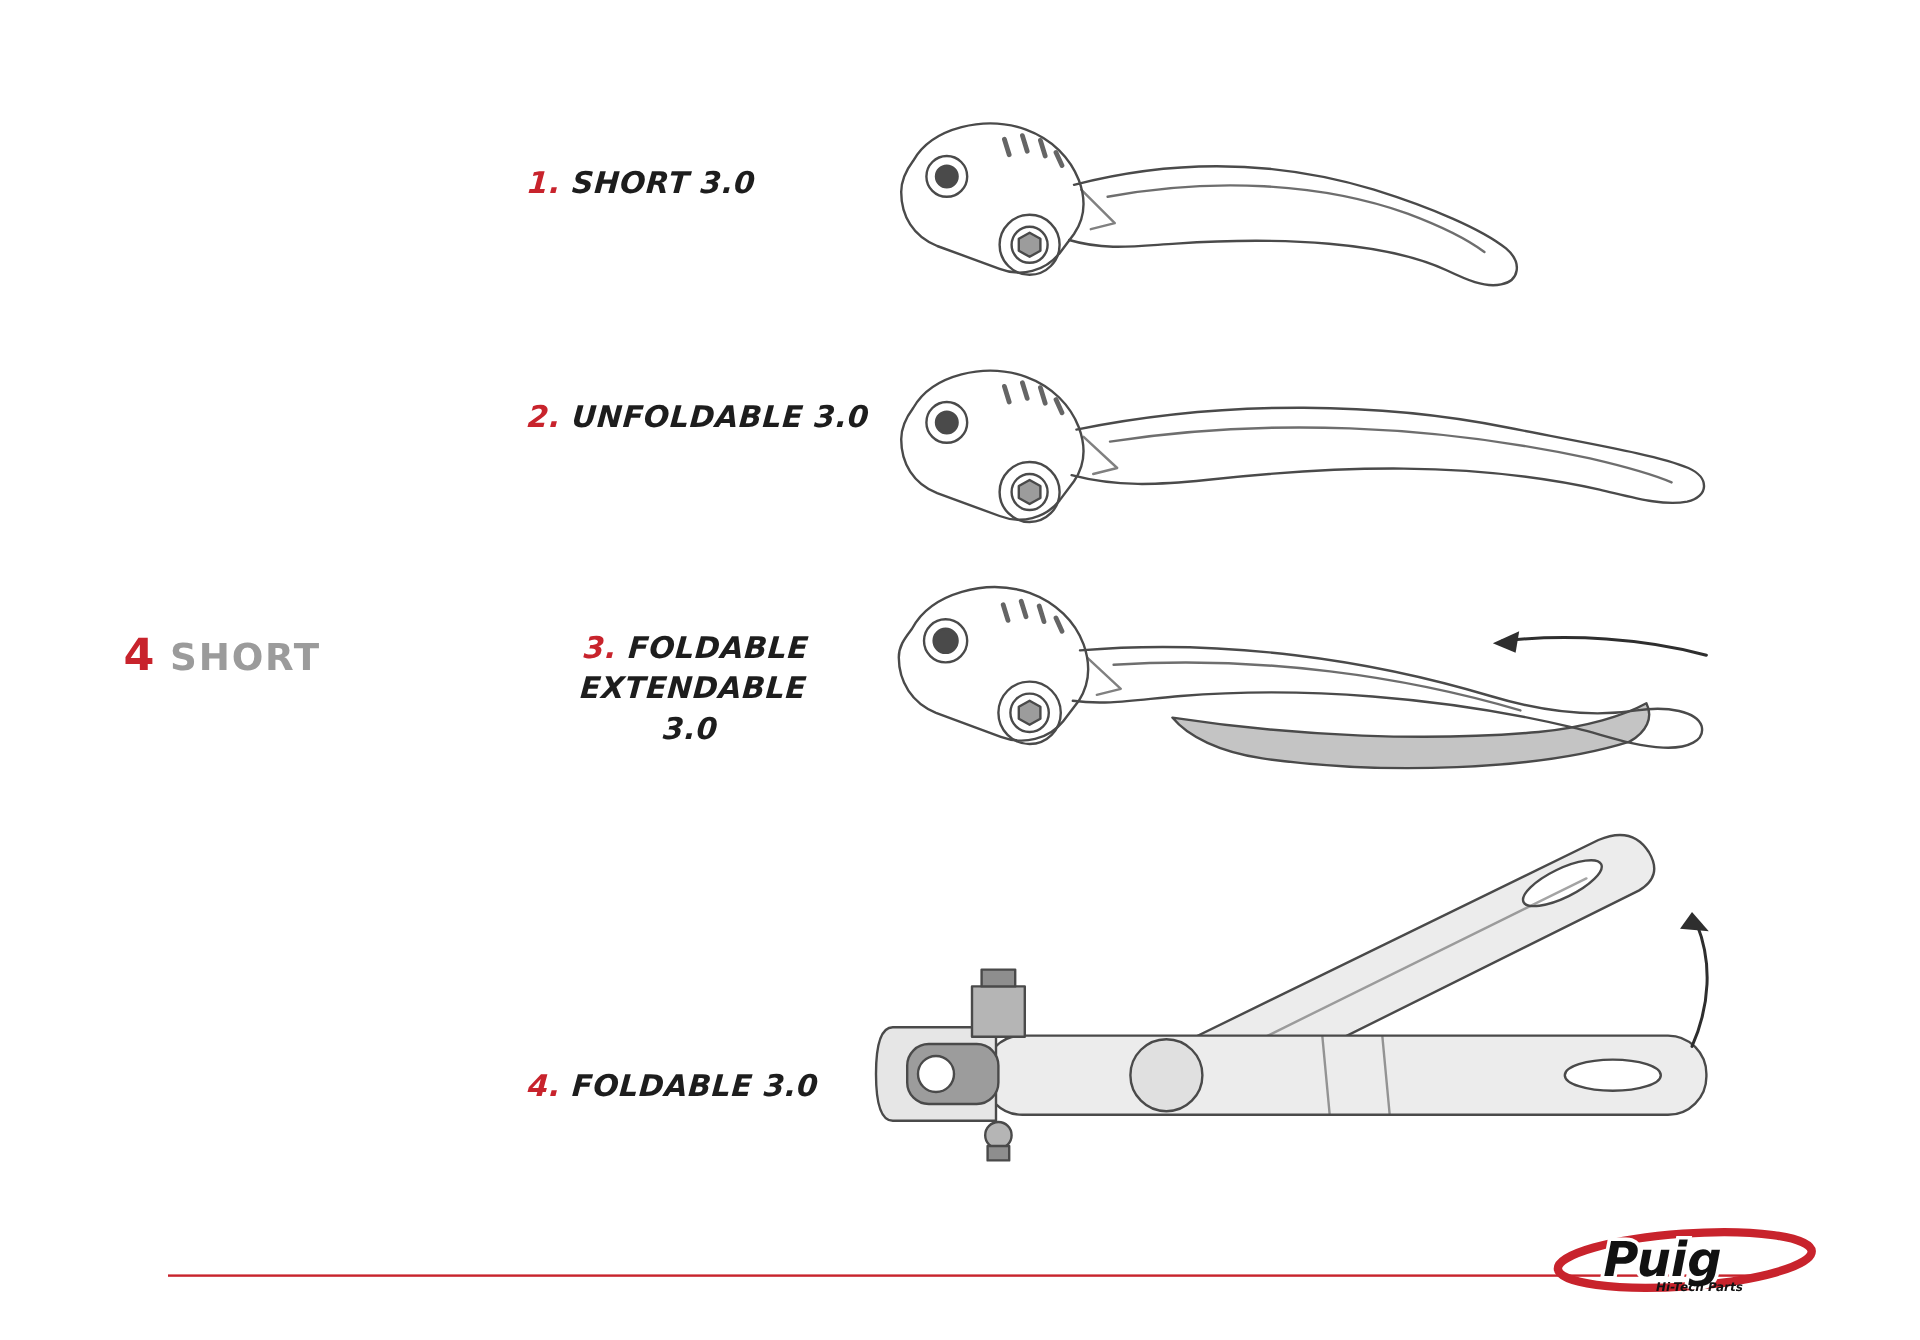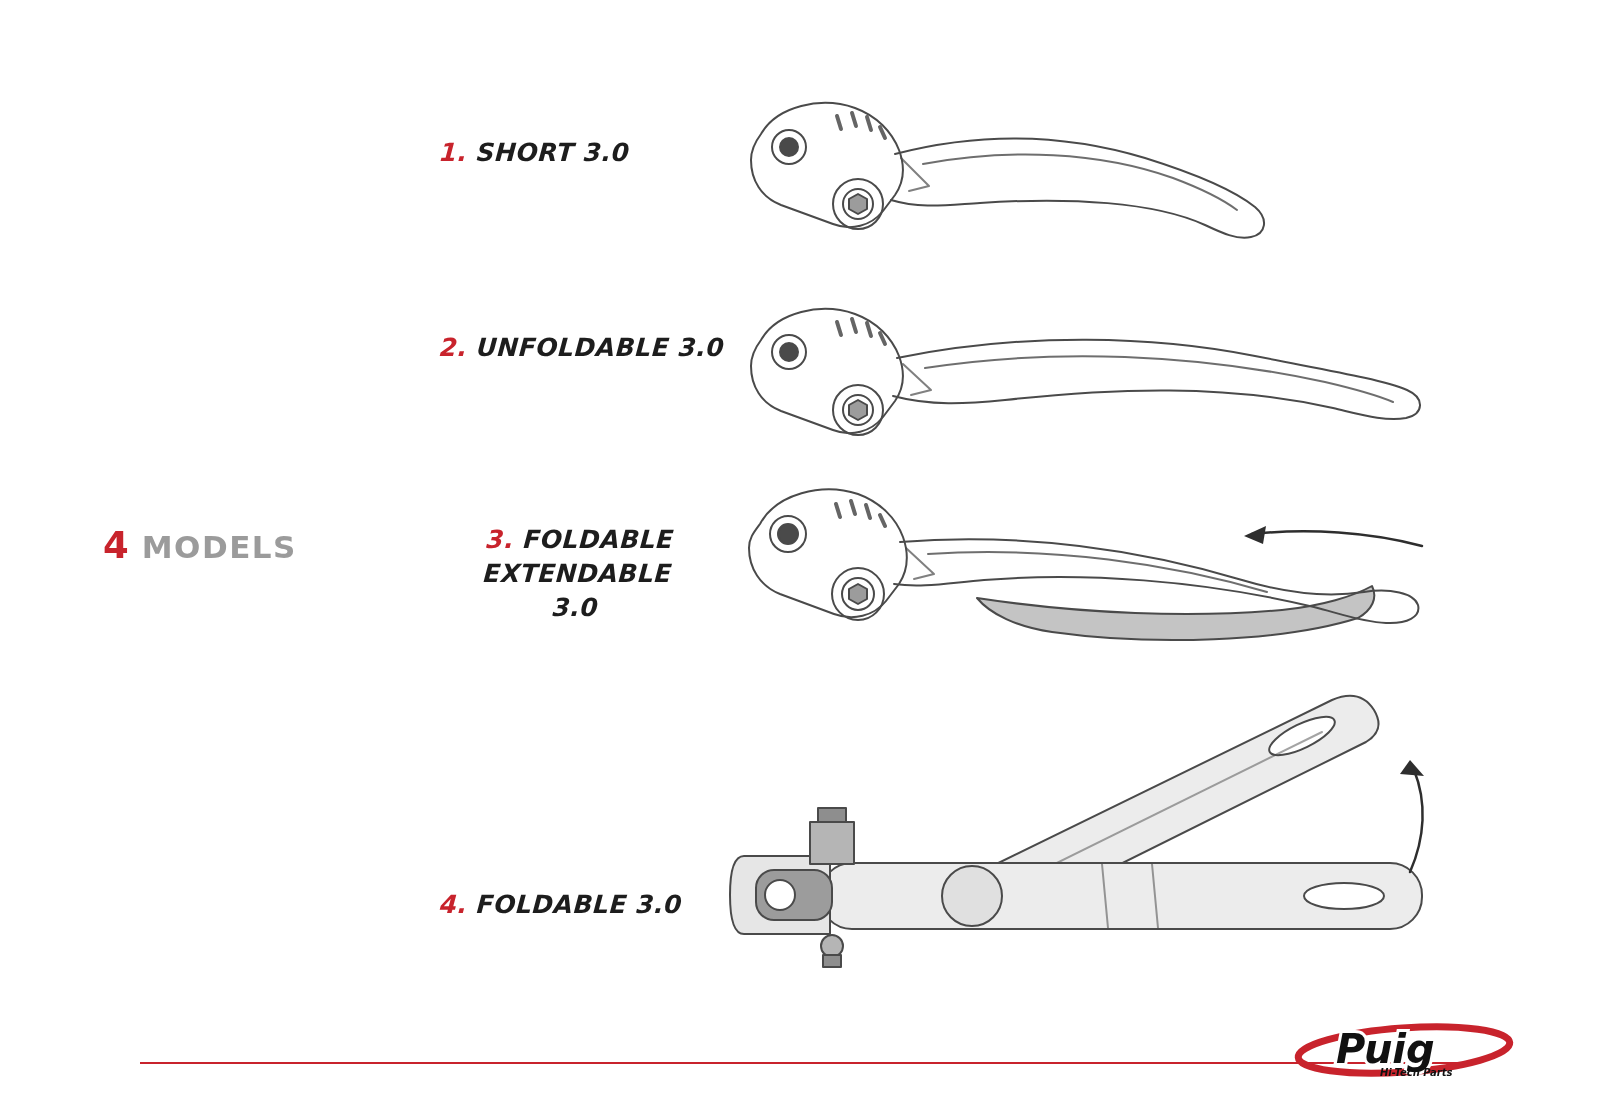--- a/index.html
+++ b/index.html
@@ -30,21 +30,21 @@
 
   .logo { position:absolute; left:1288px; top:1018px; width:240px; height:70px; }
 </style>
 </head>
 <body>
 
 <div class="canvas">
 
   <div class="models-heading">
     <span class="models-count">4</span>
-    <span class="models-word">MODELS</span>
+    <span class="models-word">SHORT</span>
   </div>
 
   <div class="model-label" style="left:440px; top:138px;">
     <span class="num">1.</span><span>SHORT 3.0</span>
   </div>
 
   <div class="model-label" style="left:440px; top:333px;">
     <span class="num">2.</span><span>UNFOLDABLE 3.0</span>
   </div>
 

